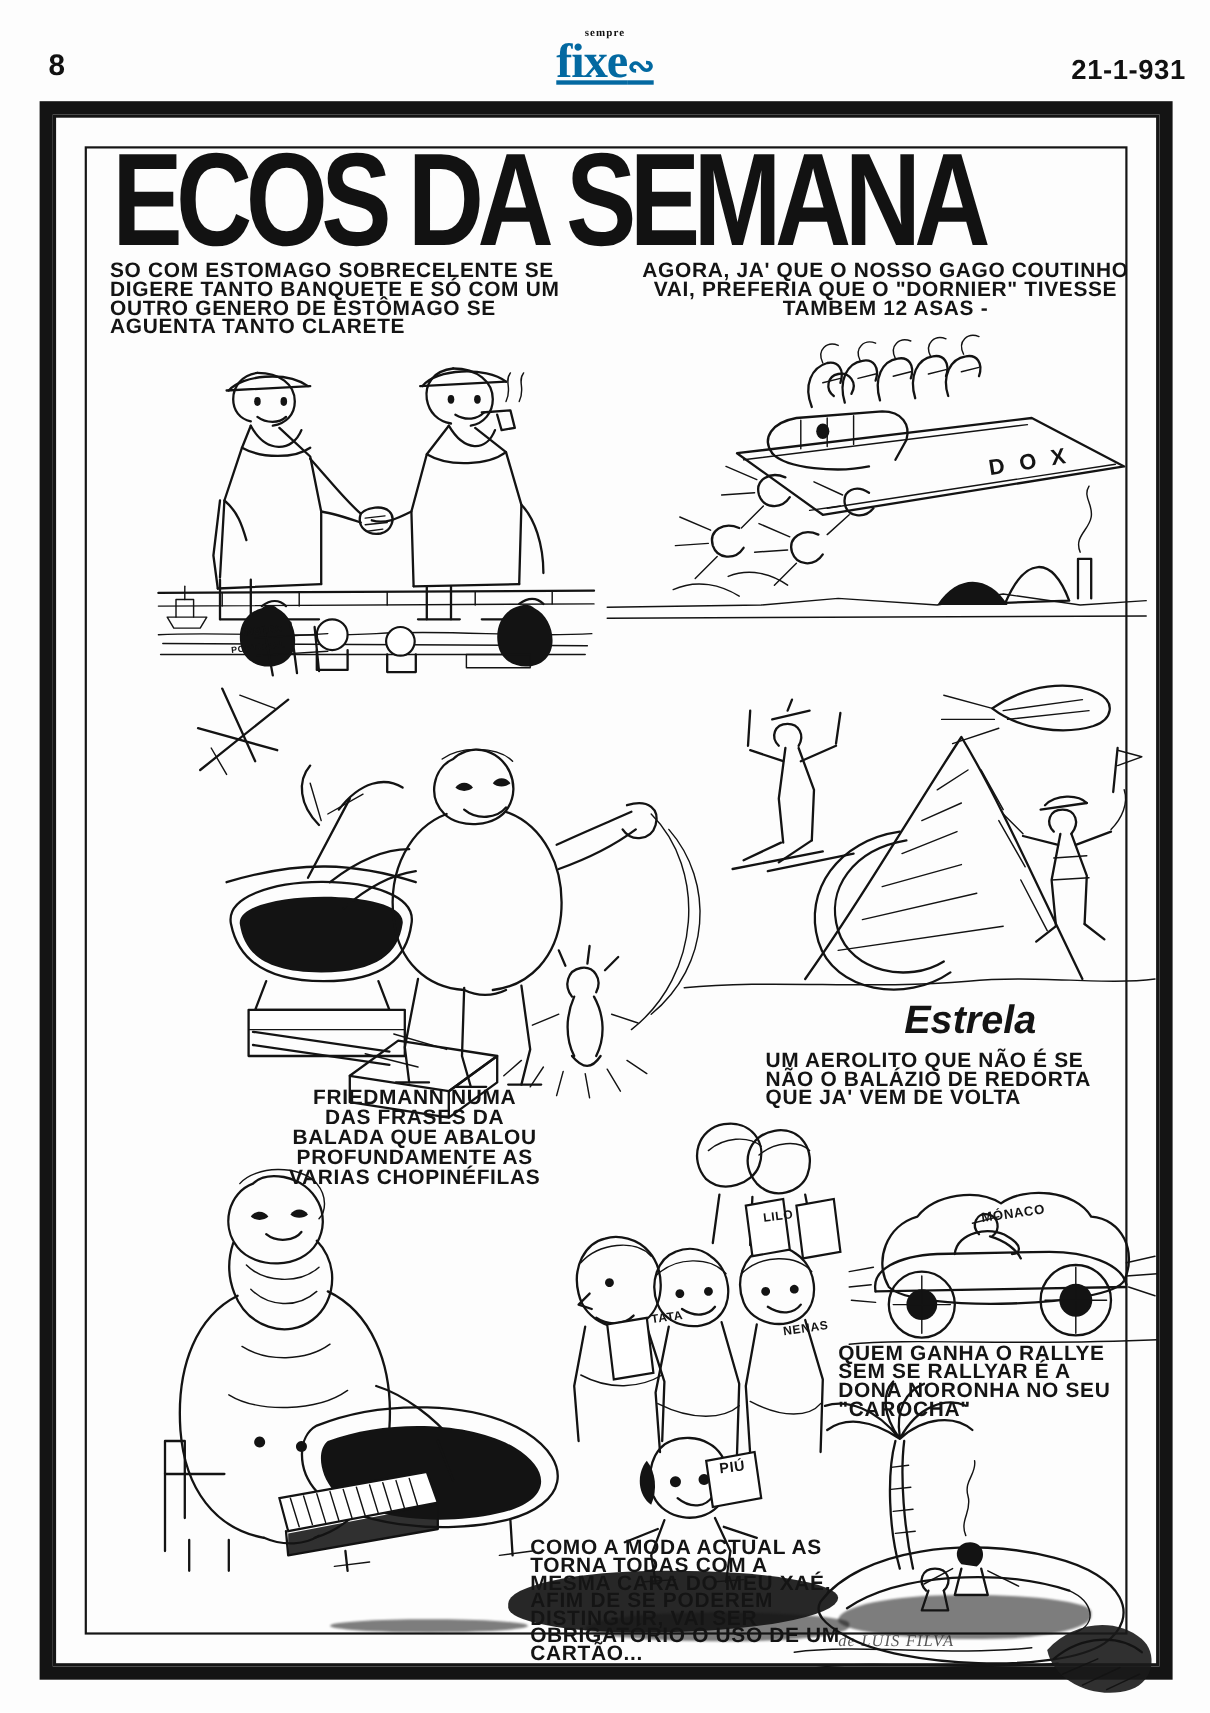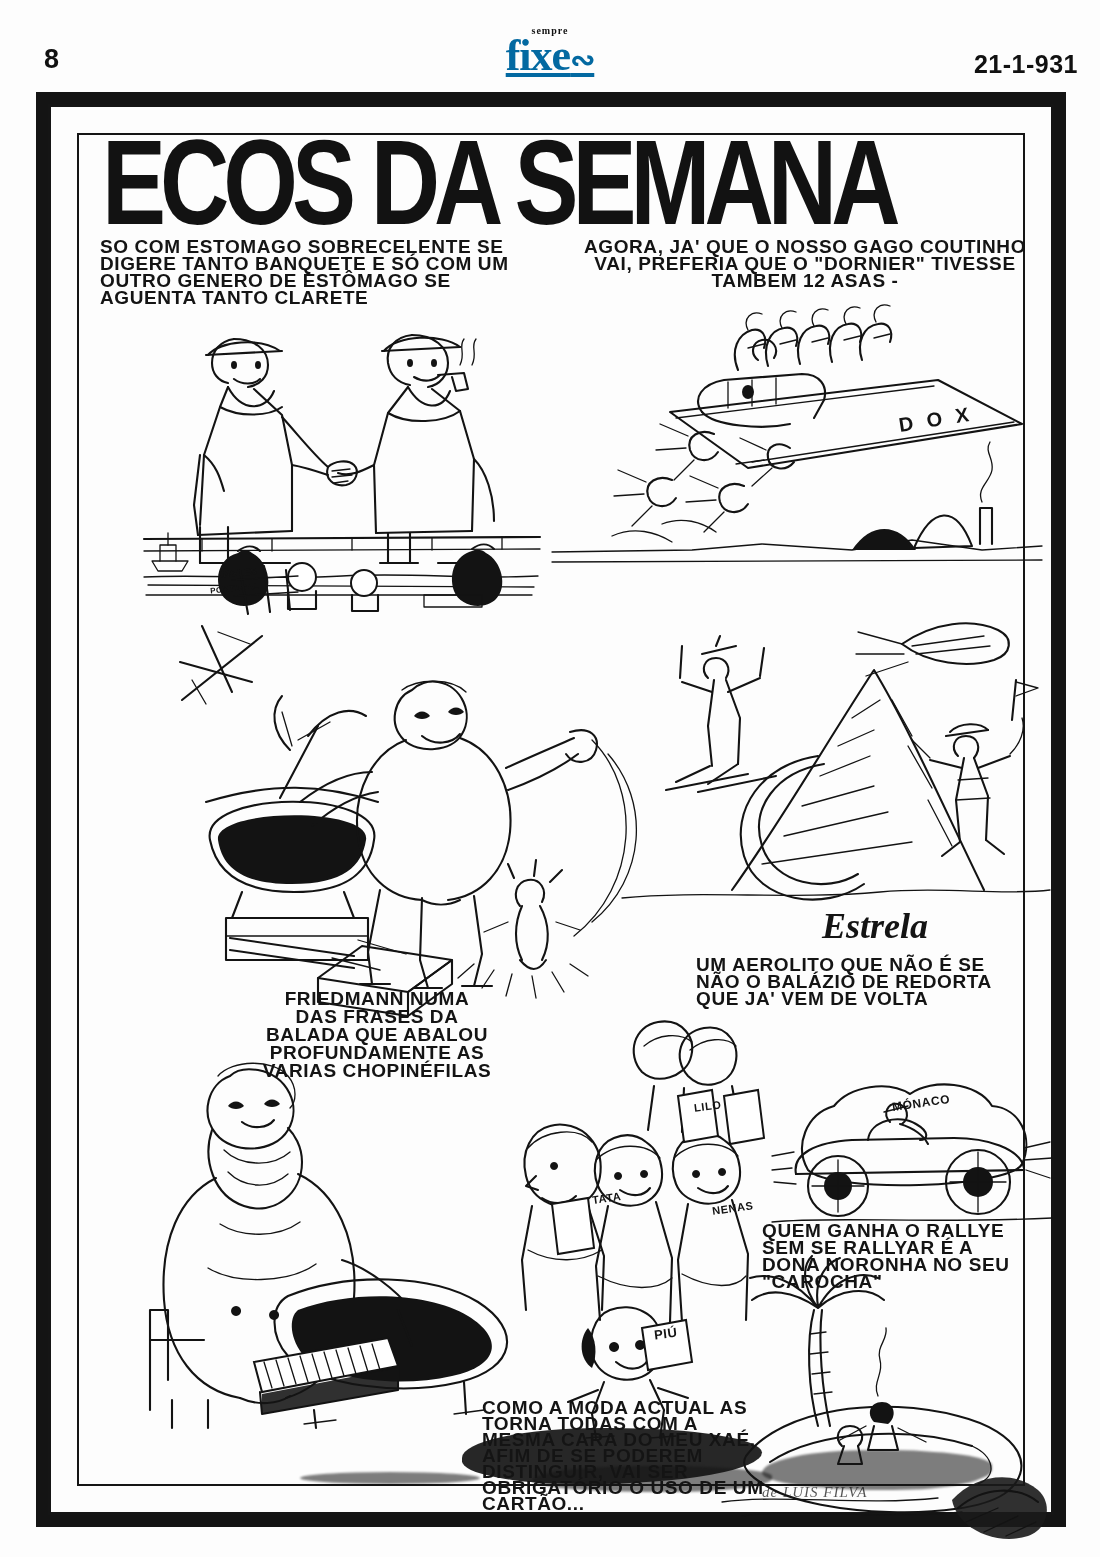--- a/index.html
+++ b/index.html
@@ -22,21 +22,21 @@
   .frame-mid{position:absolute;left:26px;top:26px;right:26px;bottom:26px;border:2px solid #151515;}
 
   .canvas{position:absolute;left:62px;top:110px;width:990px;height:1400px;}
 
   
   .title{position:absolute;left:40px;top:10px;width:920px;height:105px;}
   .title-text{font-family:"Liberation Sans",sans-serif;font-weight:bold;font-size:96px;letter-spacing:-6px;color:#121212;line-height:100px;white-space:nowrap;transform:scaleY(1.25);transform-origin:left top;}
 
   
   .cap{position:absolute;font-family:"Liberation Sans",sans-serif;font-size:19px;font-weight:bold;letter-spacing:.6px;line-height:17px;color:#141414;text-transform:uppercase;}
-  .cap.script{font-family:Liberation Serif, serif;text-transform:none;font-style:italic;text-align:center;}
+  .cap.script{font-family:Liberation Sans, sans-serif;text-transform:none;font-style:italic;text-align:center;}
 
   
   .art{position:absolute;}
   svg{display:block;overflow:visible;}
   .ink{fill:none;stroke:#131313;stroke-width:2.1;stroke-linecap:round;stroke-linejoin:round;}
   .ink-thin{fill:none;stroke:#131313;stroke-width:1.3;stroke-linecap:round;stroke-linejoin:round;}
   .ink-f{fill:#131313;stroke:none;}
   .ink-w{fill:#ffffff;stroke:#131313;stroke-width:2;}
   .smudge{fill:#1a1a1a;opacity:.9;}
 

